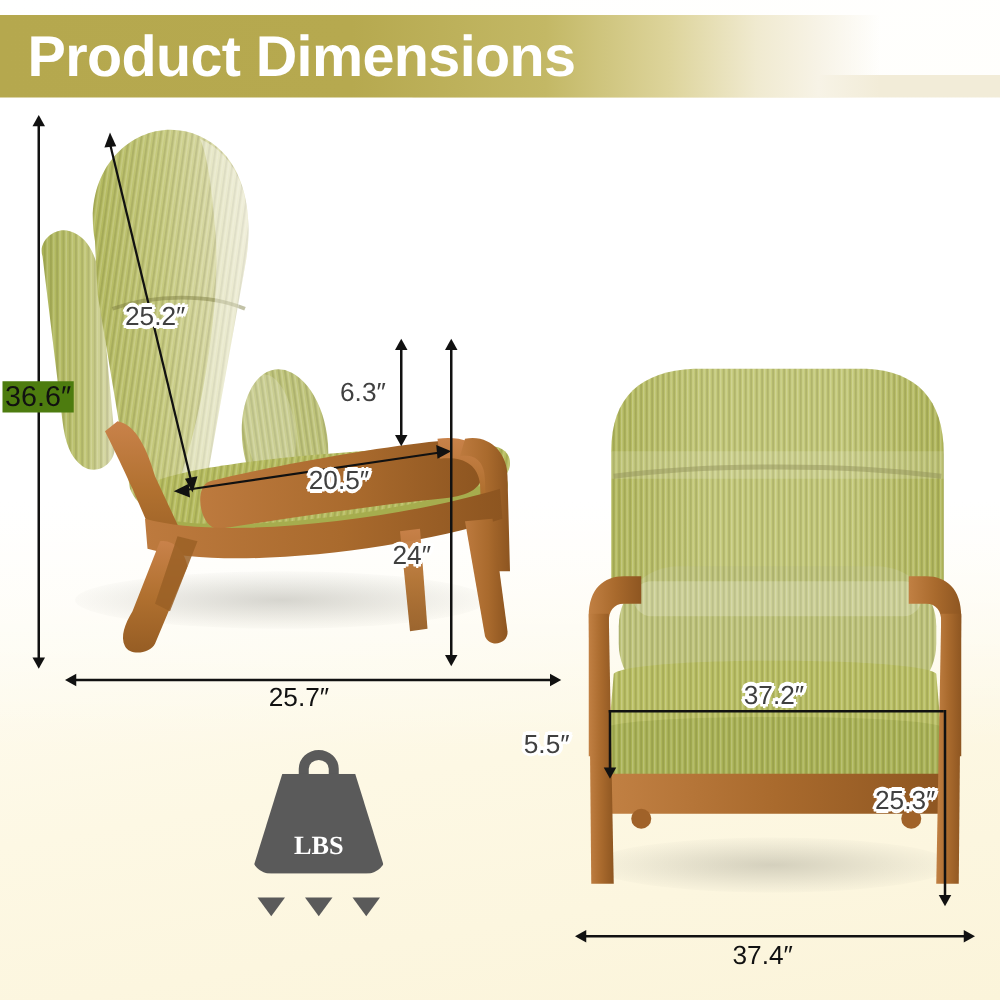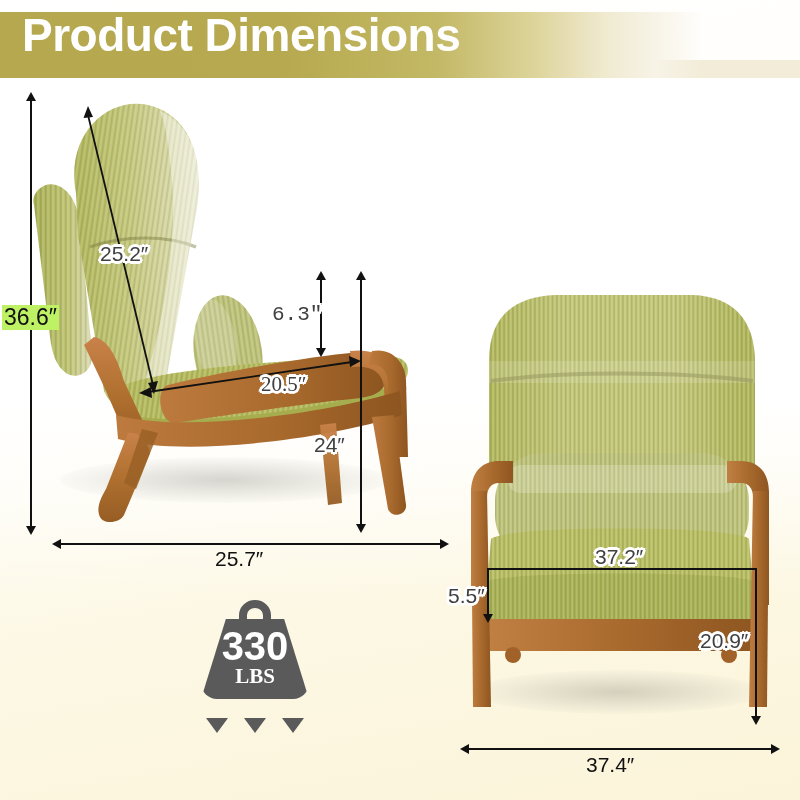--- a/index.html
+++ b/index.html
@@ -39,21 +39,21 @@
     line-height: 1;
     user-select: none;
   }
 
   
   .banner {
     position: absolute; left: 0; top: 12px; width: 704px; height: 66px;
     background: linear-gradient(90deg,
         #b5a84e 0%, #b6a94f 40%, #c3b865 62%, #ddd49b 76%,
         #f0ead0 86%, #f7f3e6 93%, rgba(250,247,238,0) 100%);
-    display: flex; align-items: flex-start;
+    display: flex; align-items: center;
   }
   .banner-title {
     color: #ffffff; font-size: 46px; font-weight: 700;
     letter-spacing: -0.5px; padding-left: 22px;
     font-family: "Liberation Sans", sans-serif;
     line-height: 1;
   }
 
   
   .dim-line { position: absolute; background: #111; }
@@ -225,40 +225,40 @@
 
       <path d="M352,332 L374,330 L386,420 C387,430 372,434 368,424 Z" fill="url(#woodB)"></path>
 
       <path d="M300,340 L316,338 L322,418 L308,420 Z" fill="url(#woodA)" opacity="0.95"></path>
     </svg>
   </div>
 
   <div class="dim-line dim-v" style="left:30px; top:100px; height:430px;"></div>
   <div class="arrow arrow-up" style="left:26px; top:92px;"></div>
   <div class="arrow arrow-down" style="left:26px; top:526px;"></div>
-  <div class="dim-label" style="left:2px; top:305px; font-size:23px; background:#bef264; padding:1px 2px;">36.6″</div>
+  <div class="dim-label" style="left:2px; top:305px; font-size:23px; background:#4d7c0f; padding:1px 2px;">36.6″</div>
 
   <svg class="dim-svg" width="800" height="800" style="pointer-events:none;">
     <line x1="88" y1="115" x2="153" y2="385" stroke="#111" stroke-width="1.8"></line>
     <polygon points="88,106 83.5,118 93,117" fill="#111"></polygon>
     <polygon points="154,394 148,383 158,381" fill="#111"></polygon>
   </svg>
   <div class="dim-label outlined" style="left:100px; top:243px;">25.2″</div>
 
   <div class="dim-line dim-v" style="left:320px; top:278px; height:74px;"></div>
   <div class="arrow arrow-up" style="left:316px; top:271px;"></div>
   <div class="arrow arrow-down" style="left:316px; top:348px;"></div>
-  <div class="dim-label outlined" style="left:272px; top:304px;font-family:Liberation Mono, monospace;">6.3″</div>
+  <div class="dim-label outlined" style="left:272px; top:304px;">6.3″</div>
 
   <svg class="dim-svg" width="800" height="800" style="pointer-events:none;">
     <line x1="148" y1="392" x2="352" y2="362" stroke="#111" stroke-width="1.8"></line>
     <polygon points="139,393 151,387 152,398" fill="#111"></polygon>
     <polygon points="361,361 349,356 350,367" fill="#111"></polygon>
   </svg>
-  <div class="dim-label outlined" style="left:261px; top:374px;font-family:Liberation Serif, serif;">20.5″</div>
+  <div class="dim-label outlined" style="left:247px; top:374px;">20.5″</div>
 
   <div class="dim-line dim-v" style="left:360px; top:278px; height:250px;"></div>
   <div class="arrow arrow-up" style="left:356px; top:271px;"></div>
   <div class="arrow arrow-down" style="left:356px; top:524px;"></div>
   <div class="dim-label outlined" style="left:314px; top:434px;">24″</div>
 
   <div class="dim-line dim-h" style="left:60px; top:543px; width:382px;"></div>
   <div class="arrow arrow-left" style="left:52px; top:539px;"></div>
   <div class="arrow arrow-right" style="left:440px; top:539px;"></div>
   <div class="dim-label" style="left:215px; top:548px;">25.7″</div>
@@ -322,36 +322,35 @@
       <path d="M16,216 L32,216 L36,432 L18,432 Z" fill="url(#fWood)"></path>
       <path d="M298,216 L314,216 L312,432 L294,432 Z" fill="url(#fWood)"></path>
     </svg>
   </div>
 
   <div class="dim-line dim-h" style="left:487px; top:568px; width:268px;"></div>
   <div class="dim-label outlined" style="left:595px; top:546px;">37.2″</div>
 
   <div class="dim-line dim-v" style="left:487px; top:568px; height:50px;"></div>
   <div class="arrow arrow-down" style="left:483px; top:614px;"></div>
-  <div class="dim-label outlined" style="left:448px; top:585px;">5.5″</div>
+  <div class="dim-label outlined" style="left:419px; top:585px;">5.5″</div>
 
   <div class="dim-line dim-v" style="left:755px; top:568px; height:152px;"></div>
   <div class="arrow arrow-down" style="left:751px; top:716px;"></div>
-  <div class="dim-label outlined" style="left:700px; top:630px;">20.9″</div>
+  <div class="dim-label outlined" style="left:700px; top:630px;">25.3″</div>
 
   <div class="dim-line dim-h" style="left:468px; top:748px; width:305px;"></div>
   <div class="arrow arrow-left" style="left:460px; top:744px;"></div>
   <div class="arrow arrow-right" style="left:771px; top:744px;"></div>
   <div class="dim-label" style="left:586px; top:754px;">37.4″</div>
 
   <div class="weight-block">
     <div class="weight-icon-wrap">
       <div class="weight-ring"></div>
       <div class="weight-body"></div>
-      <div class="weight-num">330</div>
       <div class="weight-unit">LBS</div>
     </div>
     <div class="weight-tris">
       <div class="tri-down"></div>
       <div class="tri-down"></div>
       <div class="tri-down"></div>
     </div>
   </div>
 
 </div>

